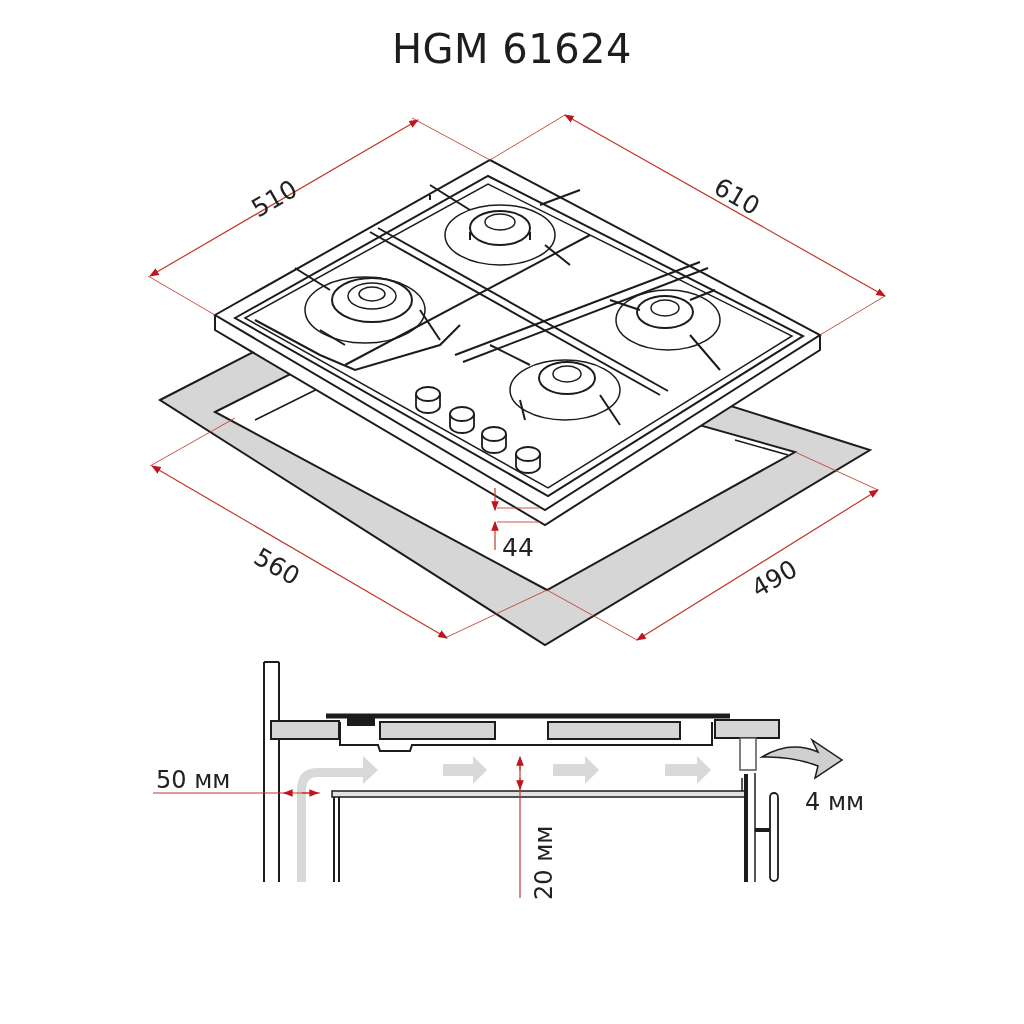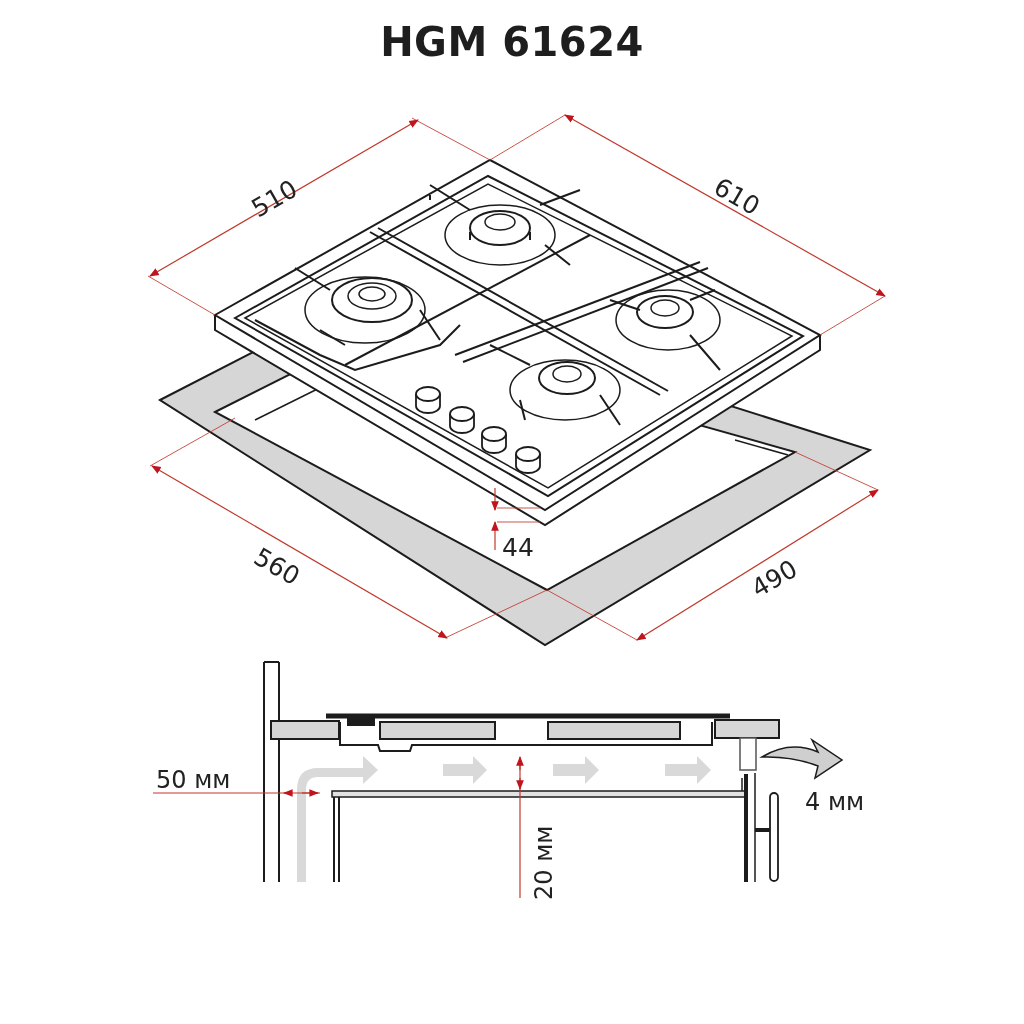--- a/index.html
+++ b/index.html
@@ -1,17 +1,17 @@
 <!DOCTYPE html>
 <html><head>
 <meta charset="utf-8">
 <style>
   html, body { margin: 0; padding: 0; background: #ffffff; }
   body { width: 1024px; height: 1024px; position: relative; overflow: hidden; font-family: "DejaVu Sans", sans-serif; }
-  .title { position: absolute; left: 0; top: 19px; width: 1024px; text-align: center; font-family: "DejaVu Sans", sans-serif; font-weight: bold; font-size: 40px; color: #1e1e1e; letter-spacing: 0.5px; }
+  .title { position: absolute; left: 0; top: 26px; width: 1024px; text-align: center; font-family: "DejaVu Sans", sans-serif; font-weight: normal; font-size: 40px; color: #1e1e1e; letter-spacing: 0.5px; }
   svg { position: absolute; left: 0; top: 0; }
   .dimtext { font-family: "DejaVu Sans", sans-serif; font-size: 25px; fill: #222; }
   .lbltext { font-family: "DejaVu Sans", sans-serif; font-size: 24px; fill: #222; }
   .ln { stroke: #1c1c1c; fill: none; stroke-width: 2; }
   .ln-thin { stroke: #1c1c1c; fill: none; stroke-width: 1.5; }
   .dim { stroke: #c0392b; stroke-width: 1.2; fill: none; }
   .ext { stroke: #c0392b; stroke-width: 1; fill: none; opacity: 0.85; }
   .arrowhead { fill: #c0141e; }
   .grey { fill: #d6d6d6; stroke: #1c1c1c; stroke-width: 2; }
   .flow { fill: #d9d9d9; }

